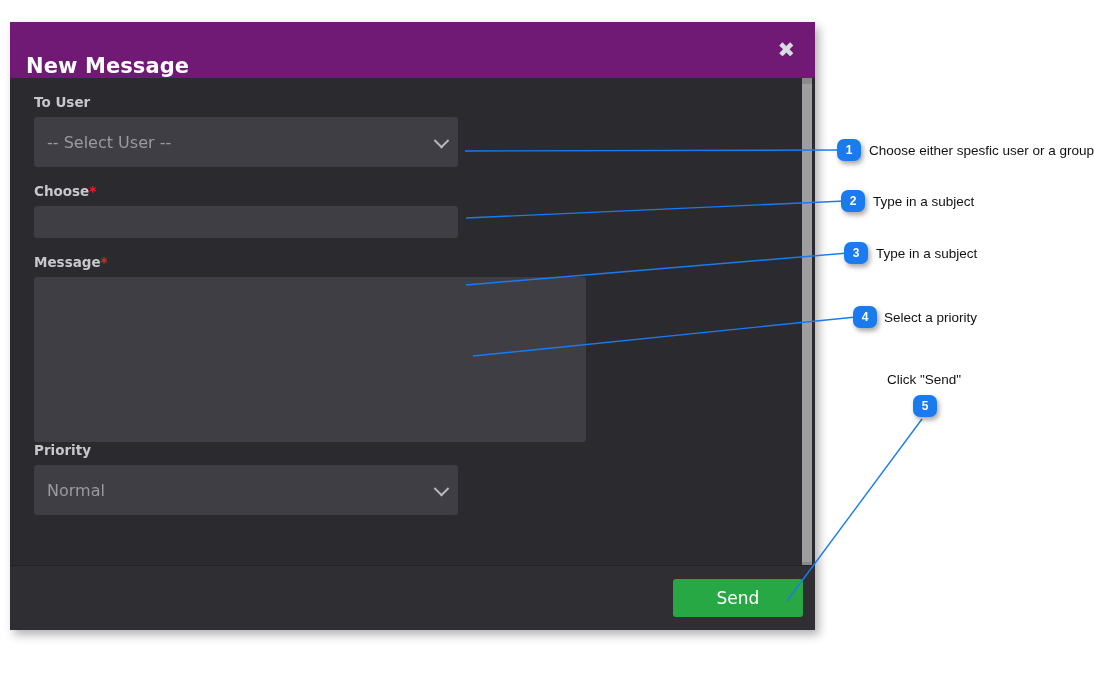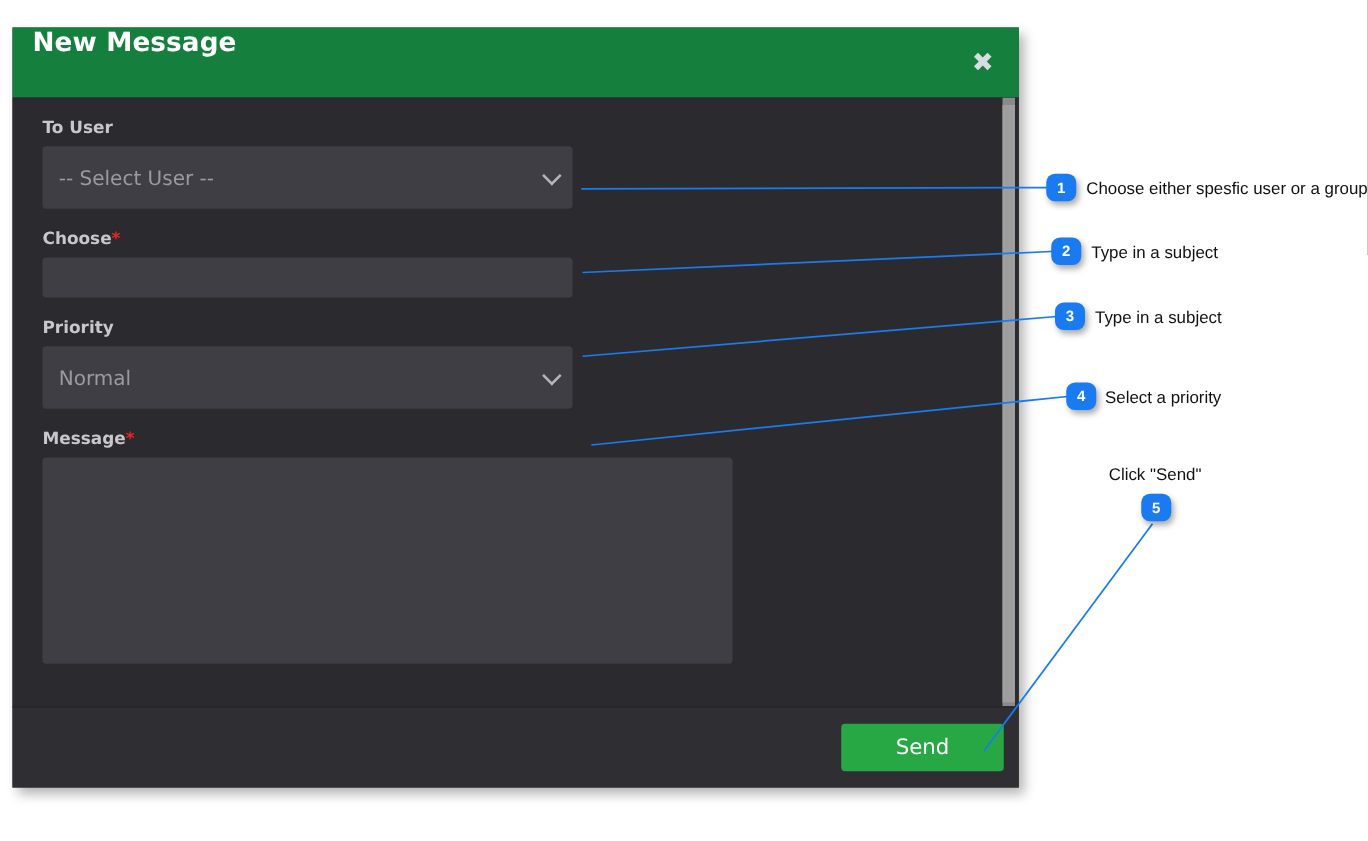--- a/index.html
+++ b/index.html
@@ -23,25 +23,25 @@
     width: 805px;
     height: 608px;
     box-shadow: 4px 5px 9px rgba(0,0,0,0.30);
     background: #2b2b2f;
     display: flex;
     flex-direction: column;
   }
 
   #modal-header {
     height: 56px;
-    background: #15803d;
+    background: #701a75;
     flex: 0 0 auto;
     position: relative;
     display: flex;
-    align-items: flex-start;
+    align-items: flex-end;
   }
   #modal-title {
     color: #ffffff;
     font-size: 21px;
     font-weight: bold;
     letter-spacing: .1px;
     margin-left: 16px;
     font-family: "DejaVu Sans", sans-serif;
   }
   #close-btn {
@@ -212,30 +212,30 @@
 
 
     <div>
       <div class="field-label"><span>Choose</span><span class="req">*</span></div>
       <div class="fld input-fld">
         <span class="val"></span>
       </div>
     </div>
 
     <div>
+      <div class="field-label"><span>Message</span><span class="req">*</span></div>
+      <div id="message-box"></div>
+    </div>
+
+    <div>
       <div class="field-label">Priority</div>
       <div class="fld">
         <span class="val">Normal</span>
         <span class="chev"></span>
       </div>
-    </div>
-
-    <div>
-      <div class="field-label"><span>Message</span><span class="req">*</span></div>
-      <div id="message-box"></div>
     </div>
 
     <div id="scrollbar-track">
       <div id="scrollbar-thumb"></div>
     </div>
   </div>
 
   <div id="modal-footer">
     <button id="send-btn">Send</button>
   </div>

